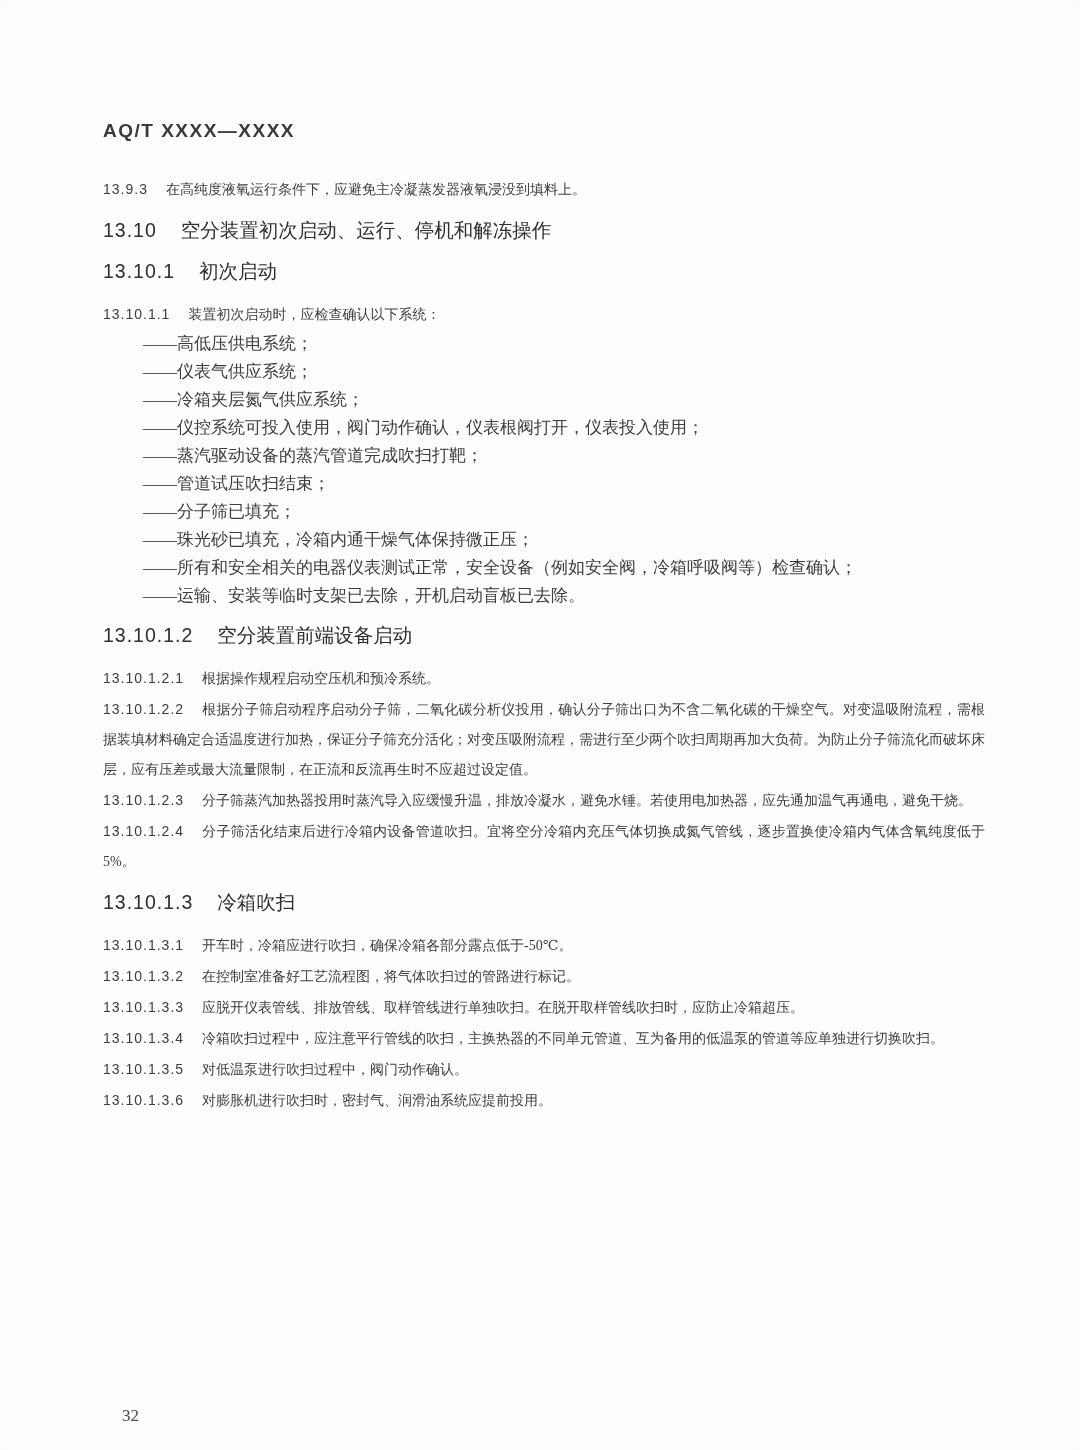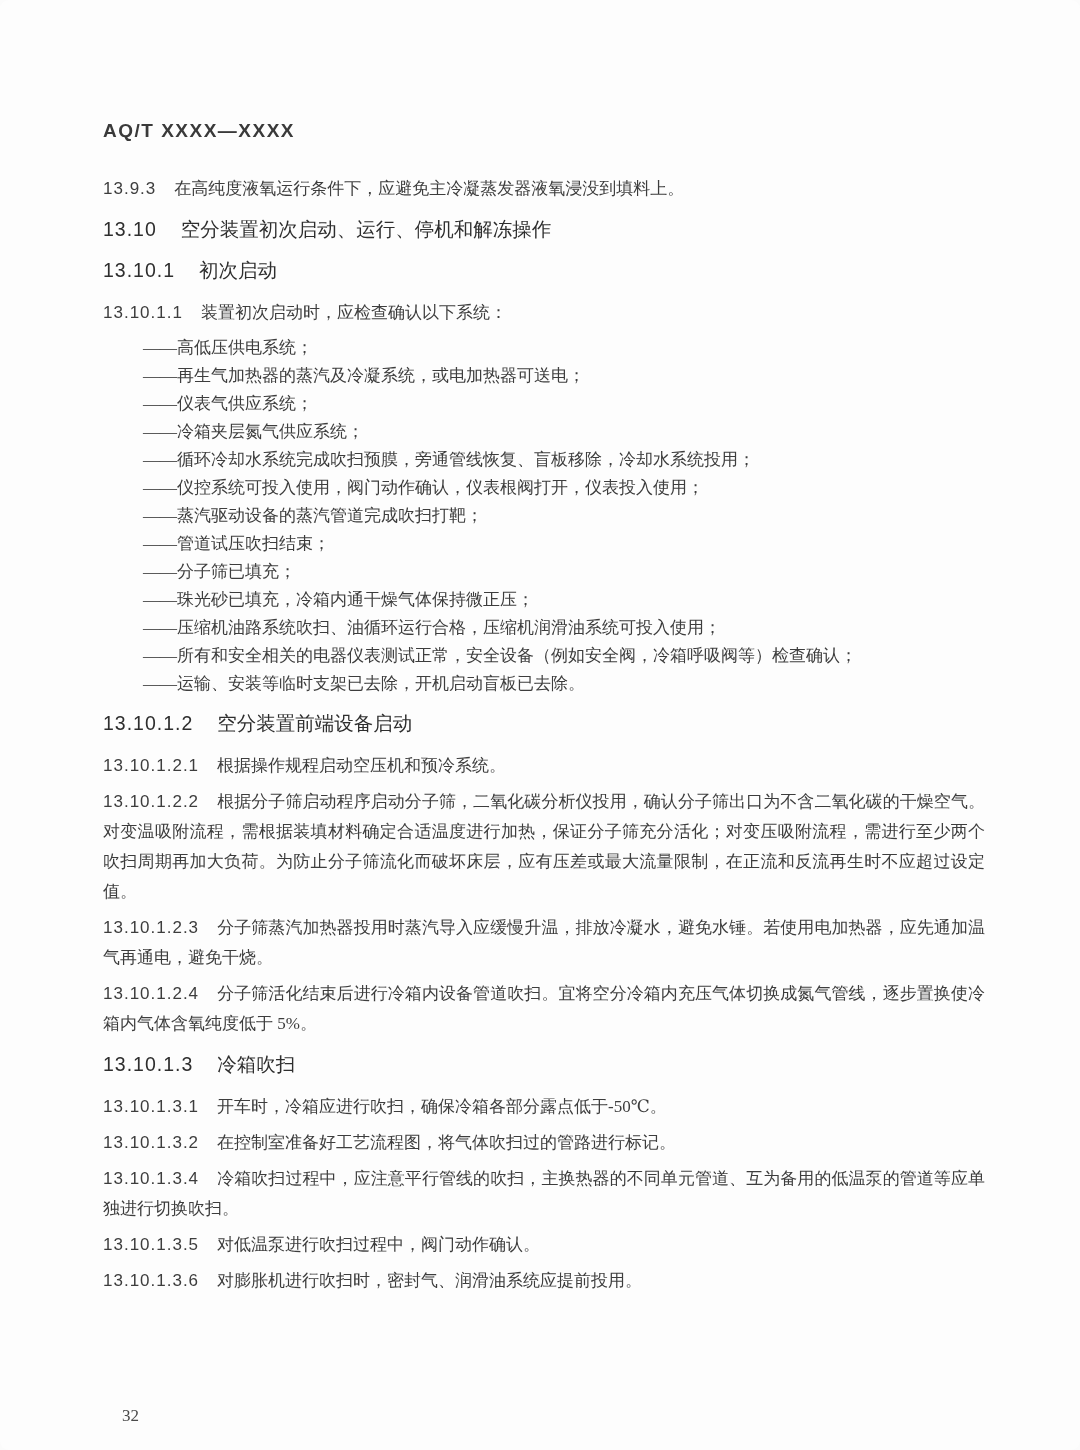--- a/index.html
+++ b/index.html
@@ -21,23 +21,23 @@
   }
   .doc-header {
     font-family: "Liberation Sans", "DejaVu Sans", sans-serif;
     font-size: 19px;
     font-weight: 600;
     letter-spacing: 1.5px;
     color: #3a3a3a;
     margin-bottom: 32px;
   }
   .clause {
-    font-size: 17px;
+    font-size: 14px;
     line-height: 30px;
-    margin: 6px 0;
+    margin: 0 0;
     text-align: justify;
   }
   .clause .num {
     font-family: "Liberation Sans", "DejaVu Sans", sans-serif;
     letter-spacing: 1px;
     margin-right: 18px;
     white-space: nowrap;
   }
   .heading {
     font-family: "Liberation Sans", "DejaVu Sans", sans-serif;
@@ -78,49 +78,47 @@
   <p class="clause"><span class="num">13.9.3</span><span>在高纯度液氧运行条件下，应避免主冷凝蒸发器液氧浸没到填料上。</span></p>
 
 
   <h2 class="heading"><span class="num">13.10</span><span>空分装置初次启动、运行、停机和解冻操作</span></h2>
 
   <h3 class="heading"><span class="num">13.10.1</span><span>初次启动</span></h3>
 
   <p class="clause"><span class="num">13.10.1.1</span><span>装置初次启动时，应检查确认以下系统：</span></p>
 
   <p class="dash-item"><span>——高低压供电系统；</span></p>
-  <p class="dash-item"><span>——再生气加热器的蒸汽及冷凝系统，或电加热器可送电；</span></p>
   <p class="dash-item"><span>——仪表气供应系统；</span></p>
   <p class="dash-item"><span>——冷箱夹层氮气供应系统；</span></p>
-  <p class="dash-item"><span>——循环冷却水系统完成吹扫预膜，旁通管线恢复、盲板移除，冷却水系统投用；</span></p>
   <p class="dash-item"><span>——仪控系统可投入使用，阀门动作确认，仪表根阀打开，仪表投入使用；</span></p>
   <p class="dash-item"><span>——蒸汽驱动设备的蒸汽管道完成吹扫打靶；</span></p>
   <p class="dash-item"><span>——管道试压吹扫结束；</span></p>
   <p class="dash-item"><span>——分子筛已填充；</span></p>
   <p class="dash-item"><span>——珠光砂已填充，冷箱内通干燥气体保持微正压；</span></p>
-  <p class="dash-item"><span>——压缩机油路系统吹扫、油循环运行合格，压缩机润滑油系统可投入使用；</span></p>
   <p class="dash-item"><span>——所有和安全相关的电器仪表测试正常，安全设备（例如安全阀，冷箱呼吸阀等）检查确认；</span></p>
   <p class="dash-item"><span>——运输、安装等临时支架已去除，开机启动盲板已去除。</span></p>
 
   <h3 class="heading"><span class="num">13.10.1.2</span><span>空分装置前端设备启动</span></h3>
 
   <p class="clause"><span class="num">13.10.1.2.1</span><span>根据操作规程启动空压机和预冷系统。</span></p>
 
   <p class="clause"><span class="num">13.10.1.2.2</span><span>根据分子筛启动程序启动分子筛，二氧化碳分析仪投用，确认分子筛出口为不含二氧化碳的干燥空气。对变温吸附流程，需根据装填材料确定合适温度进行加热，保证分子筛充分活化；对变压吸附流程，需进行至少两个吹扫周期再加大负荷。为防止分子筛流化而破坏床层，应有压差或最大流量限制，在正流和反流再生时不应超过设定值。</span></p>
 
   <p class="clause"><span class="num">13.10.1.2.3</span><span>分子筛蒸汽加热器投用时蒸汽导入应缓慢升温，排放冷凝水，避免水锤。若使用电加热器，应先通加温气再通电，避免干烧。</span></p>
 
   <p class="clause"><span class="num">13.10.1.2.4</span><span>分子筛活化结束后进行冷箱内设备管道吹扫。宜将空分冷箱内充压气体切换成氮气管线，逐步置换使冷箱内气体含氧纯度低于 5%。</span></p>
 
   <h3 class="heading"><span class="num">13.10.1.3</span><span>冷箱吹扫</span></h3>
 
   <p class="clause"><span class="num">13.10.1.3.1</span><span>开车时，冷箱应进行吹扫，确保冷箱各部分露点低于-50℃。</span></p>
 
   <p class="clause"><span class="num">13.10.1.3.2</span><span>在控制室准备好工艺流程图，将气体吹扫过的管路进行标记。</span></p>
 
+  <p class="clause"><span class="num">13.10.1.3.3</span><span>应脱开仪表管线、排放管线、取样管线进行单独吹扫。在脱开取样管线吹扫时，应防止冷箱超压。</span></p>
 
   <p class="clause"><span class="num">13.10.1.3.4</span><span>冷箱吹扫过程中，应注意平行管线的吹扫，主换热器的不同单元管道、互为备用的低温泵的管道等应单独进行切换吹扫。</span></p>
 
   <p class="clause"><span class="num">13.10.1.3.5</span><span>对低温泵进行吹扫过程中，阀门动作确认。</span></p>
 
   <p class="clause"><span class="num">13.10.1.3.6</span><span>对膨胀机进行吹扫时，密封气、润滑油系统应提前投用。</span></p>
 
   <div class="page-number">32</div>
 
 </div>

